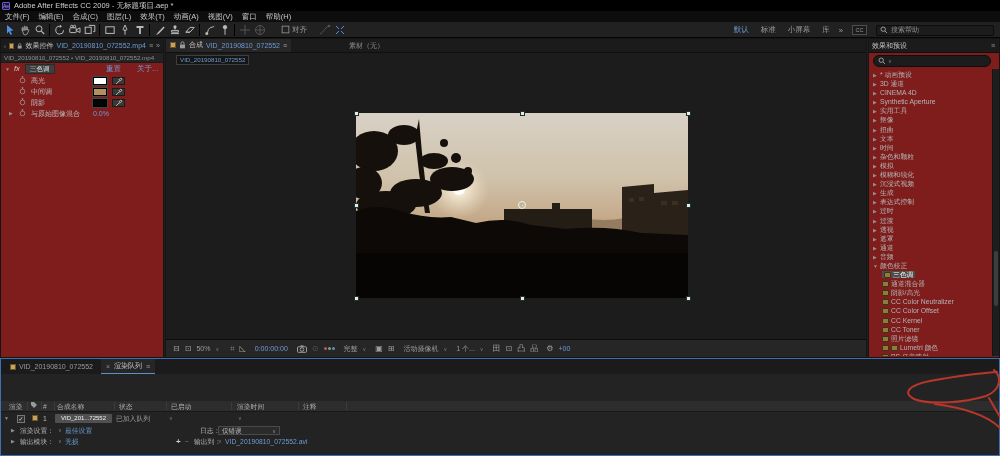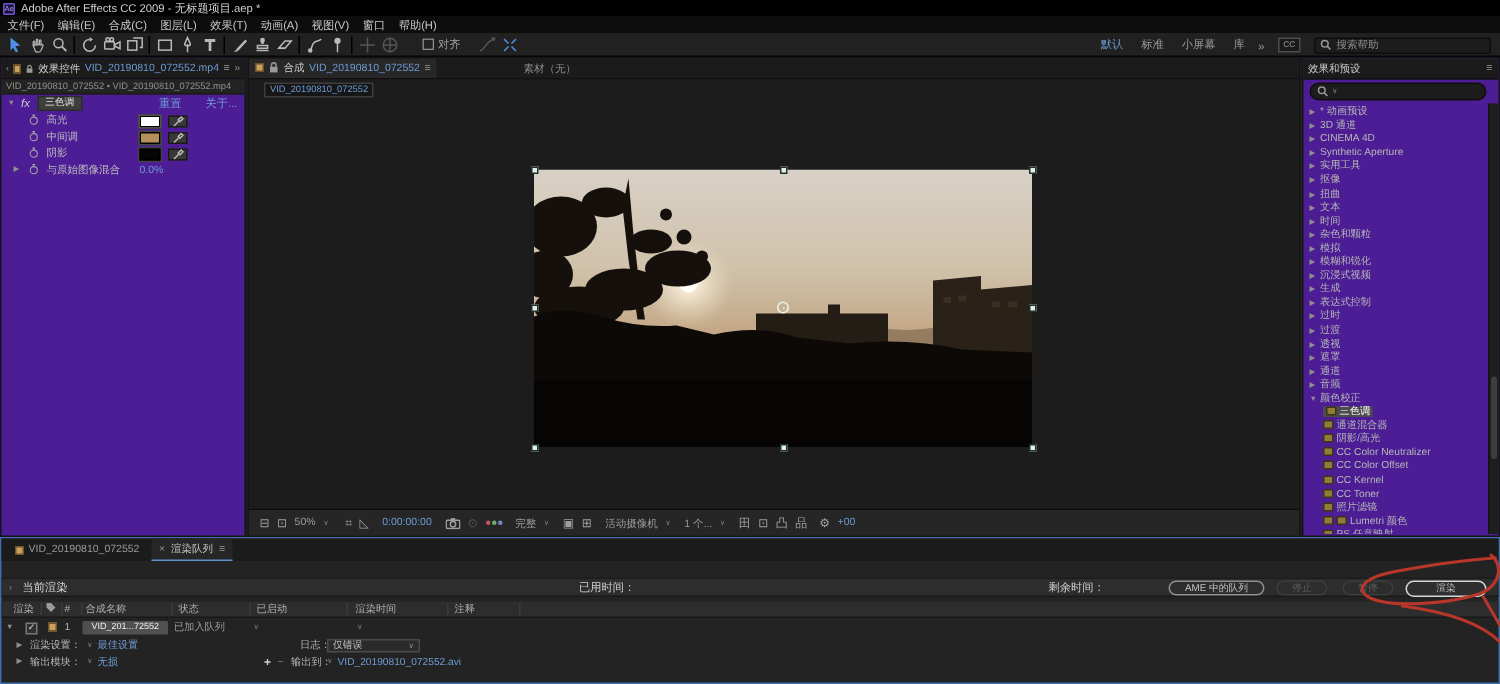--- a/index.html
+++ b/index.html
@@ -17,21 +17,21 @@
 .tool.active{color:#4f8fe3;}
 .tool.grayed{color:#555;}
 .tsep{width:1px;height:12px;background:#000;margin:0 2px;}
 #align-box{display:flex;align-items:center;gap:2px;margin-left:14px;color:#9f9f9f;}
 #ws-area{position:absolute;right:6px;top:22px;height:16px;display:flex;align-items:center;gap:9px;}
 .ws{color:#9a9a9a;font-size:7.5px;}
 .ws.active{color:#6d9bd4;}
 #cc-box{width:15px;height:10px;border:1px solid #4e4e4e;background:#1a1a1a;color:#9a9a9a;font-size:5.5px;line-height:8px;text-align:center;}
 #search-box{width:118px;height:11px;background:#1c1c1c;border:1px solid #0c0c0c;border-radius:2px;display:flex;align-items:center;gap:3px;padding-left:3px;color:#8e8e8e;font-size:7px;}
 
-.panel{position:absolute;background:#4c1d95;border:1px solid #151515;}
+.panel{position:absolute;background:#7f1d1d;border:1px solid #151515;}
 .tabbar{height:14px;background:#1b1b1b;border-bottom:1px solid #101010;display:flex;align-items:center;gap:3px;padding-left:3px;font-size:7px;color:#c9c9c9;white-space:nowrap;overflow:hidden;}
 .ptab-active{height:14px;display:flex;align-items:center;gap:3px;background:#272727;padding:0 4px;border-bottom:1.5px solid #5d8fce;}
 .film-ic{width:6px;height:6px;background:#c9a05c;border:1px solid #6b5529;display:inline-block;}
 .menu-glyph{color:#9a9a9a;}
 
 #ec-panel{left:0;top:38px;width:164px;height:320px;}
 #ec-crumb{height:10px;background:#232323;border-bottom:1px solid #1b1b1b;font-size:6.2px;color:#8f8f8f;line-height:10px;padding-left:3px;white-space:nowrap;overflow:hidden;}
 #ec-head{position:relative;height:12px;line-height:12px;}
 #ec-head .twirl{position:absolute;left:4px;}
 #ec-head .fx{position:absolute;left:13px;font-style:italic;color:#cfcfcf;}
@@ -494,30 +494,20 @@
       <span class="film-ic"></span>
       <span>VID_20190810_072552</span>
     </span>
     <span id="rq-tab2">
       <span class="dim">×</span>
       <span>渲染队列</span>
       <span class="menu-glyph">≡</span>
     </span>
   </div>
 
-  <div id="rq-bar">
-    <span class="dim" style="left:5px;font-size:6px;">›</span>
-    <span style="left:14px;color:#d8d8d8;">当前渲染</span>
-    <span style="left:385px;color:#cfcfcf;">已用时间：</span>
-    <span style="left:698px;color:#cfcfcf;">剩余时间：</span>
-    <span id="rq-ame" class="pill">AME 中的队列</span>
-    <span id="rq-stop" class="pill">停止</span>
-    <span id="rq-pause" class="pill">暂停</span>
-    <span id="rq-render" class="pill">渲染</span>
-  </div>
 
   <div id="rq-header">
       <span style="left: 8px;">渲染</span>
       <span style="left: 42px;">#</span>
       <span style="left: 56px;">合成名称</span>
       <span style="left: 118px;">状态</span>
       <span style="left: 170px;">已启动</span>
       <span style="left: 236px;">渲染时间</span>
       <span style="left: 302px;">注释</span>
       <span style="left: 29px;"><svg width="8" height="8" viewBox="0 0 8 8">

